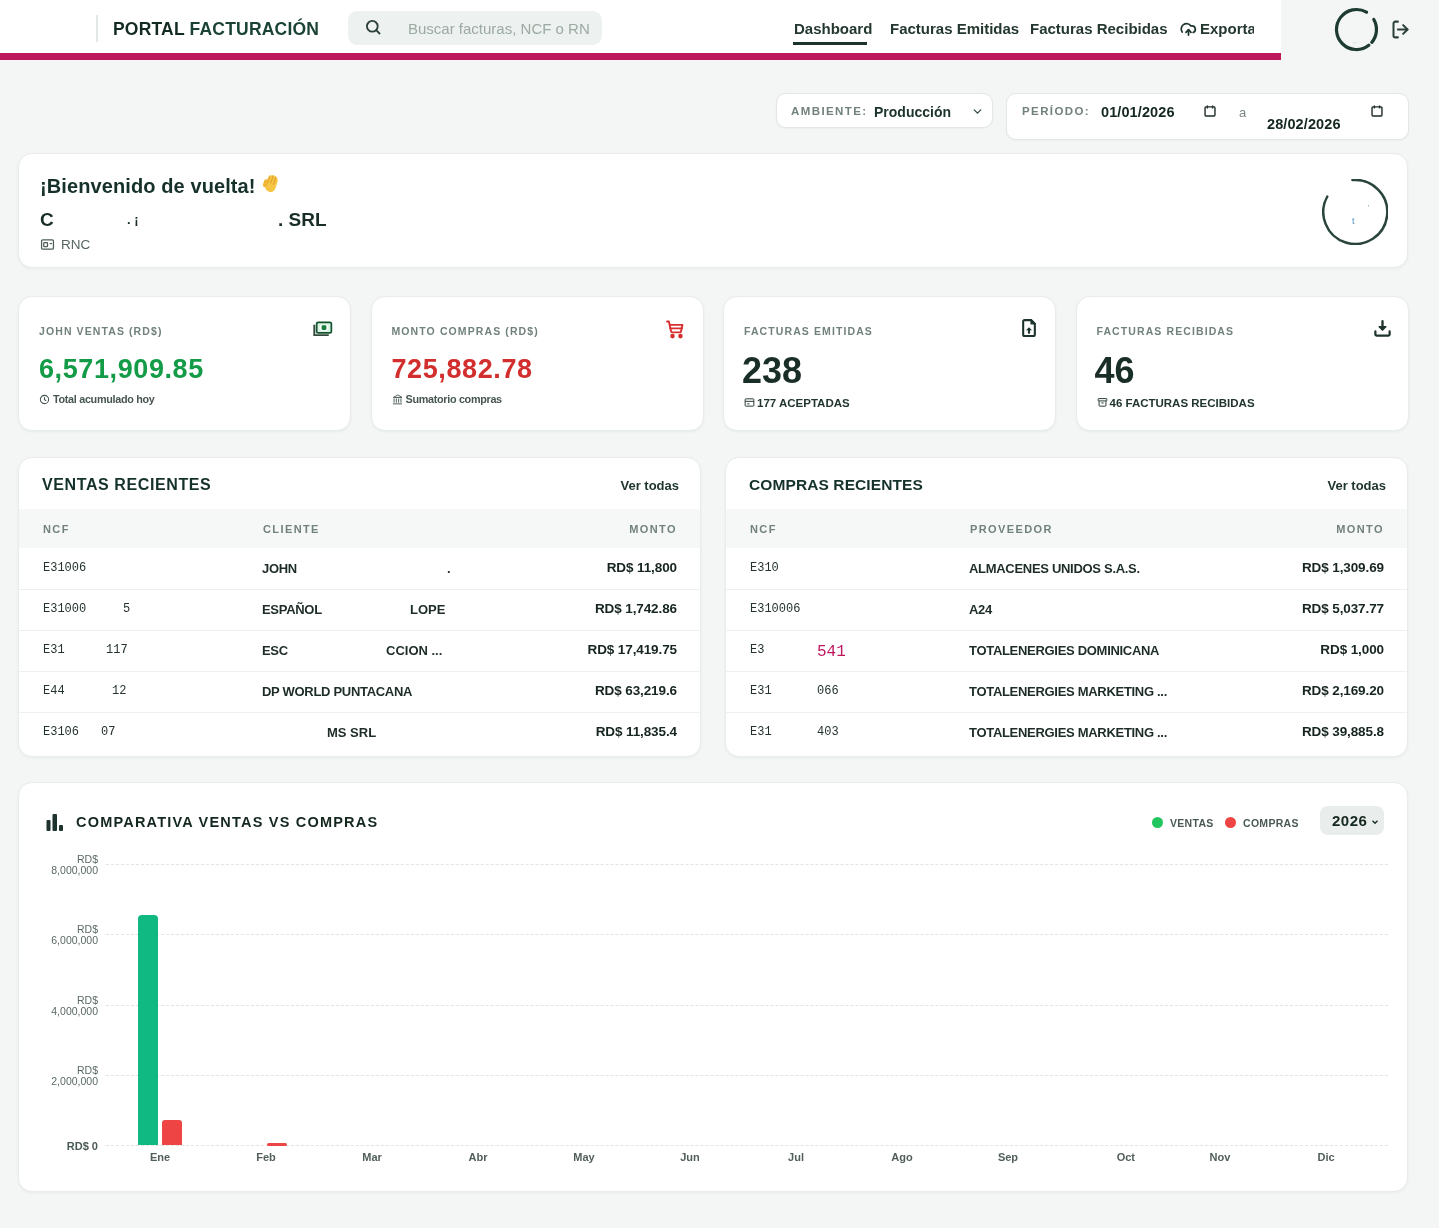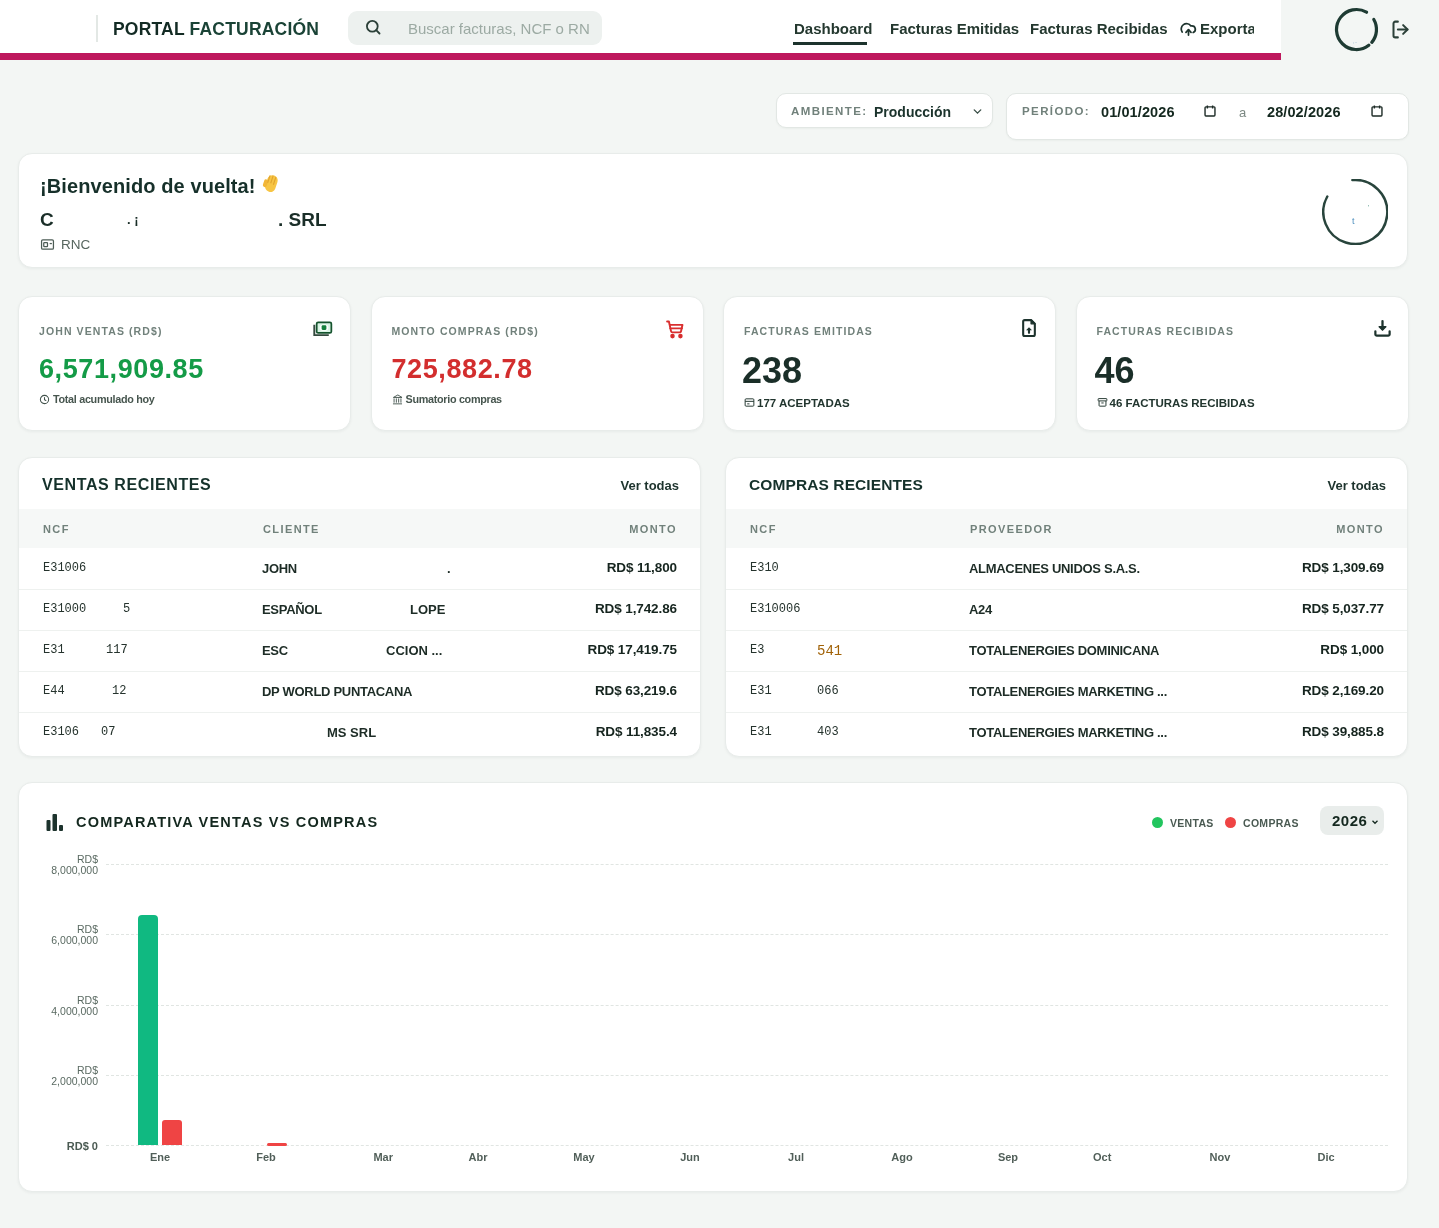--- a/index.html
+++ b/index.html
@@ -59,21 +59,21 @@
     </svg>
 </div>
 <div class="pill" style="left:1006px;top:93px;width:403px;height:47px">
   <span class="a lbl" style="left:15px;top:11px">PERÍODO:</span>
   <span class="a" style="left:94px;top:10px;font-size:14.5px;font-weight:bold;color:#14281f;letter-spacing:.1px">01/01/2026</span>
   <svg class="a" style="left:196px;top:10px" width="14" height="14" viewBox="0 0 24 24" fill="none" stroke="#1d2b26" stroke-width="2.4">
       <rect x="3.5" y="5" width="17" height="15.5" rx="1.5"></rect>
       <path d="M16.5 2.5v5M7.5 2.5v5"></path>
     </svg>
   <span class="a" style="left:232px;top:11px;font-size:13px;color:#7c8983">a</span>
-  <span class="a" style="left:260px;top:10px;font-size:14.5px;font-weight:bold;color:#14281f;letter-spacing:.1px">28/02/2026</span>
+  <span class="a" style="left:260px;top:22px;font-size:14.5px;font-weight:bold;color:#14281f;letter-spacing:.1px">28/02/2026</span>
   <svg class="a" style="left:363px;top:10px" width="14" height="14" viewBox="0 0 24 24" fill="none" stroke="#1d2b26" stroke-width="2.4">
       <rect x="3.5" y="5" width="17" height="15.5" rx="1.5"></rect>
       <path d="M16.5 2.5v5M7.5 2.5v5"></path>
     </svg>
 </div>
 
 <div class="card" style="left:18px;top:153px;width:1390px;height:115px">
   <div class="a" style="left:21px;top:21px;font-size:20px;font-weight:bold;color:#16302a;letter-spacing:.1px">¡Bienvenido de vuelta!</div>
   <svg class="a" style="left:240px;top:18px" width="24" height="24" viewBox="0 0 24 24">
       <g transform="rotate(18 12 12)">
@@ -213,21 +213,21 @@
 
   <span class="a mono" style="left:24px;top:103px;font-size:12px;color:#25332d">E310</span>
   <span class="a" style="left:243px;top:103px;font-size:13px;letter-spacing:-.3px;font-weight:bold;color:#1d2c26">ALMACENES UNIDOS S.A.S.</span>
   <span class="a" style="right:23px;top:102px;font-size:13.5px;letter-spacing:-.1px;font-weight:bold;color:#16251f">RD$ 1,309.69</span>
 
   <span class="a mono" style="left:24px;top:144px;font-size:12px;color:#25332d">E310006</span>
   <span class="a" style="left:243px;top:144px;font-size:13px;letter-spacing:-.3px;font-weight:bold;color:#1d2c26">A24</span>
   <span class="a" style="right:23px;top:143px;font-size:13.5px;letter-spacing:-.1px;font-weight:bold;color:#16251f">RD$ 5,037.77</span>
 
   <span class="a mono" style="left:24px;top:185px;font-size:12px;color:#25332d">E3</span>
-  <span class="a mono" style="left:91px;top:185px;font-size:14px;color:#a16207">541</span>
+  <span class="a mono" style="left:91px;top:185px;font-size:16px;color:#be185d">541</span>
   <span class="a" style="left:243px;top:185px;font-size:13px;letter-spacing:-.3px;font-weight:bold;color:#1d2c26">TOTALENERGIES DOMINICANA</span>
   <span class="a" style="right:23px;top:184px;font-size:13.5px;letter-spacing:-.1px;font-weight:bold;color:#16251f">RD$ 1,000</span>
 
   <span class="a mono" style="left:24px;top:226px;font-size:12px;color:#25332d">E31</span>
   <span class="a mono" style="left:91px;top:226px;font-size:12px;color:#25332d">066</span>
   <span class="a" style="left:243px;top:226px;font-size:13px;letter-spacing:-.3px;font-weight:bold;color:#1d2c26">TOTALENERGIES MARKETING ...</span>
   <span class="a" style="right:23px;top:225px;font-size:13.5px;letter-spacing:-.1px;font-weight:bold;color:#16251f">RD$ 2,169.20</span>
 
   <span class="a mono" style="left:24px;top:267px;font-size:12px;color:#25332d">E31</span>
   <span class="a mono" style="left:91px;top:267px;font-size:12px;color:#25332d">403</span>
@@ -264,22 +264,22 @@
 <div class="a" style="left:0px;top:995px;width:98px;text-align:right;font-size:10.5px;color:#5a6a62;line-height:10.5px">RD$<br>4,000,000</div>
 <div class="a" style="left:0px;top:1065px;width:98px;text-align:right;font-size:10.5px;color:#5a6a62;line-height:10.5px">RD$<br>2,000,000</div>
 <div class="a" style="left:0px;top:1140px;width:98px;text-align:right;font-size:11px;font-weight:bold;color:#4a5a52">RD$ 0</div>
 
 <div class="a" style="left:138px;top:915px;width:20px;height:230px;background:#10b981;border-radius:4px 4px 0 0"></div>
 <div class="a" style="left:162px;top:1120px;width:20px;height:25px;background:#ef4444;border-radius:3px 3px 0 0"></div>
 <div class="a" style="left:267px;top:1143px;width:20px;height:3px;background:#ef4444;border-radius:2px"></div>
 
 <div class="a" style="left:139px;top:1151px;width:42px;text-align:center;font-size:11px;font-weight:bold;color:#515f59">Ene</div>
 <div class="a" style="left:245px;top:1151px;width:42px;text-align:center;font-size:11px;font-weight:bold;color:#515f59">Feb</div>
-<div class="a" style="left:351px;top:1151px;width:42px;text-align:right;font-size:11px;font-weight:bold;color:#515f59">Mar</div>
+<div class="a" style="left:351px;top:1151px;width:42px;text-align:center;font-size:11px;font-weight:bold;color:#515f59">Mar</div>
 <div class="a" style="left:457px;top:1151px;width:42px;text-align:center;font-size:11px;font-weight:bold;color:#515f59">Abr</div>
 <div class="a" style="left:563px;top:1151px;width:42px;text-align:center;font-size:11px;font-weight:bold;color:#515f59">May</div>
 <div class="a" style="left:669px;top:1151px;width:42px;text-align:center;font-size:11px;font-weight:bold;color:#515f59">Jun</div>
 <div class="a" style="left:775px;top:1151px;width:42px;text-align:center;font-size:11px;font-weight:bold;color:#515f59">Jul</div>
 <div class="a" style="left:881px;top:1151px;width:42px;text-align:center;font-size:11px;font-weight:bold;color:#515f59">Ago</div>
 <div class="a" style="left:987px;top:1151px;width:42px;text-align:center;font-size:11px;font-weight:bold;color:#515f59">Sep</div>
-<div class="a" style="left:1093px;top:1151px;width:42px;text-align:left;font-size:11px;font-weight:bold;color:#515f59">Oct</div>
+<div class="a" style="left:1093px;top:1151px;width:42px;text-align:right;font-size:11px;font-weight:bold;color:#515f59">Oct</div>
 <div class="a" style="left:1199px;top:1151px;width:42px;text-align:center;font-size:11px;font-weight:bold;color:#515f59">Nov</div>
 <div class="a" style="left:1305px;top:1151px;width:42px;text-align:center;font-size:11px;font-weight:bold;color:#515f59">Dic</div>
 
 </body></html>

